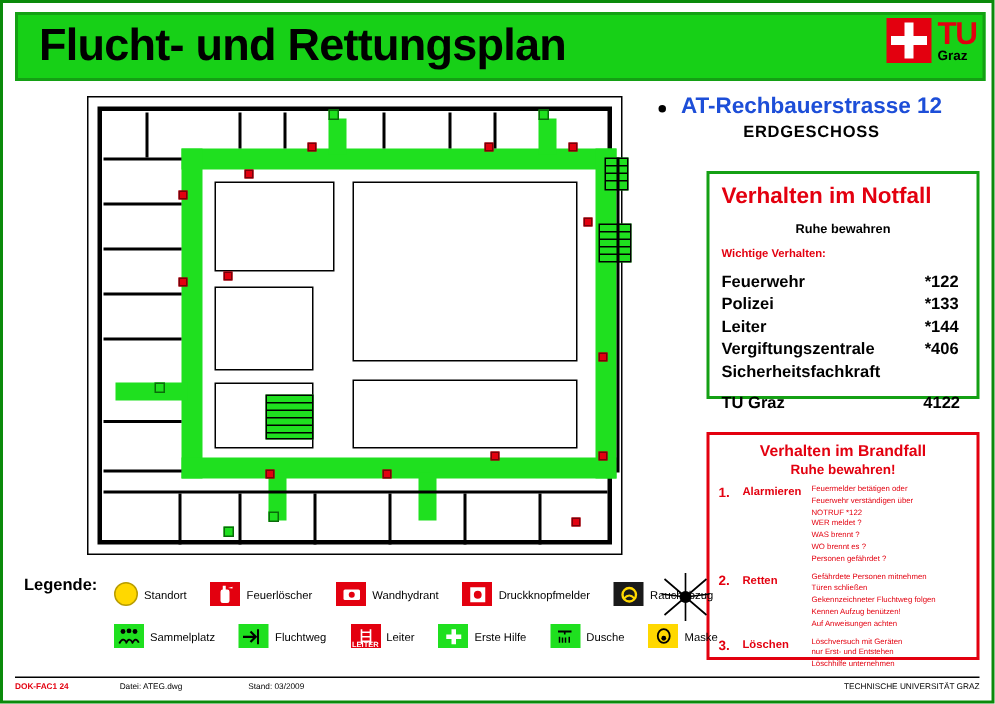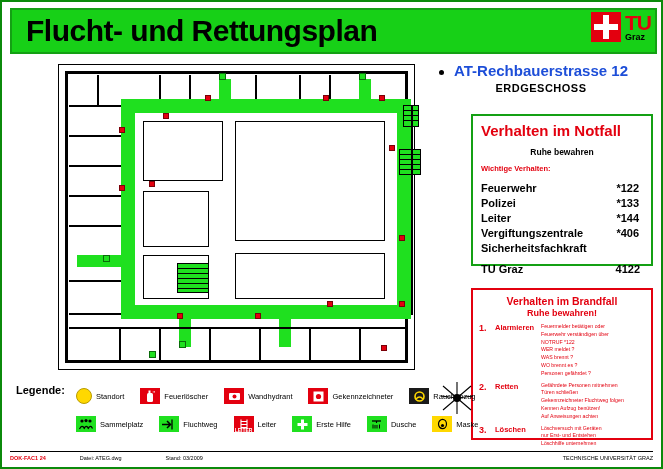--- a/index.html
+++ b/index.html
@@ -403,21 +403,21 @@
         </div>
         <div class="leg-label">Wandhydrant</div>
       </div>
       <div class="leg-item" style="width:98px">
         <div class="sym red">
           <svg width="13" height="13" viewBox="0 0 13 13">
               <rect x="1.5" y="1.5" width="10" height="10" fill="#fff"></rect>
               <circle cx="6.5" cy="6.5" r="2.6" fill="#e3000f"></circle>
             </svg>
         </div>
-        <div class="leg-label">Gekennzeichneter</div>
+        <div class="leg-label">Druckknopfmelder</div>
       </div>
       <div class="leg-item">
         <div class="sym" style="background:#1a1a1a">
           <svg width="13" height="13" viewBox="0 0 13 13">
               <circle cx="6.5" cy="6.5" r="4.5" fill="none" stroke="#ffd800" stroke-width="1.6"></circle>
               <path d="M3 9 Q6.5 5 10 9" stroke="#ffd800" stroke-width="1.3" fill="none"></path>
             </svg>
         </div>
         <div class="leg-label">Rauchabzug</div>
       </div>

